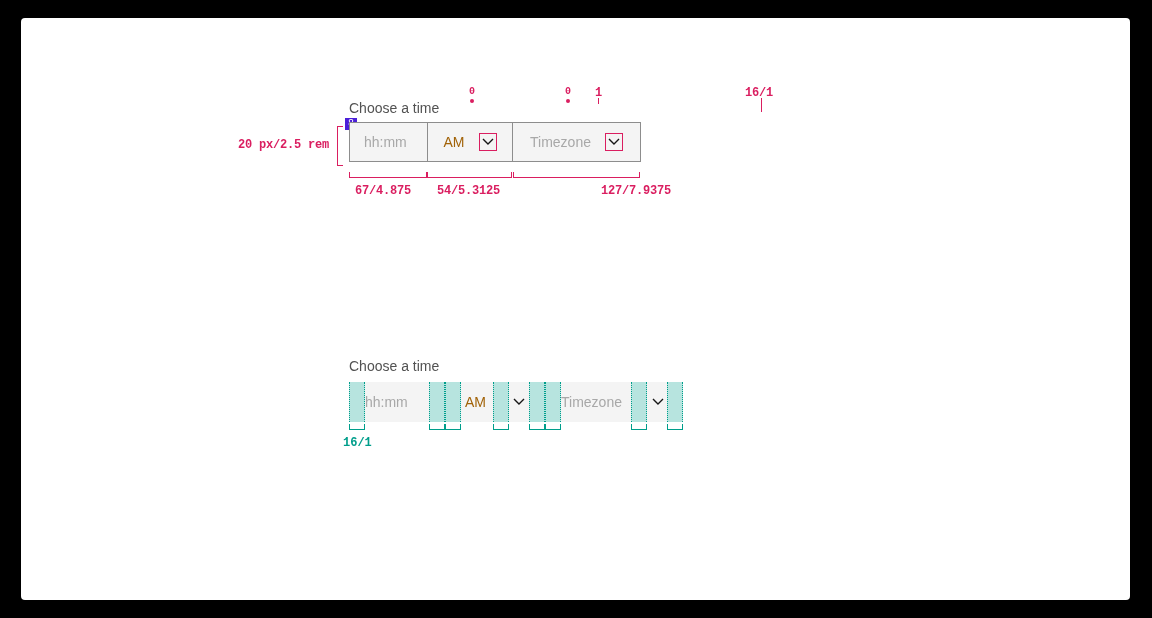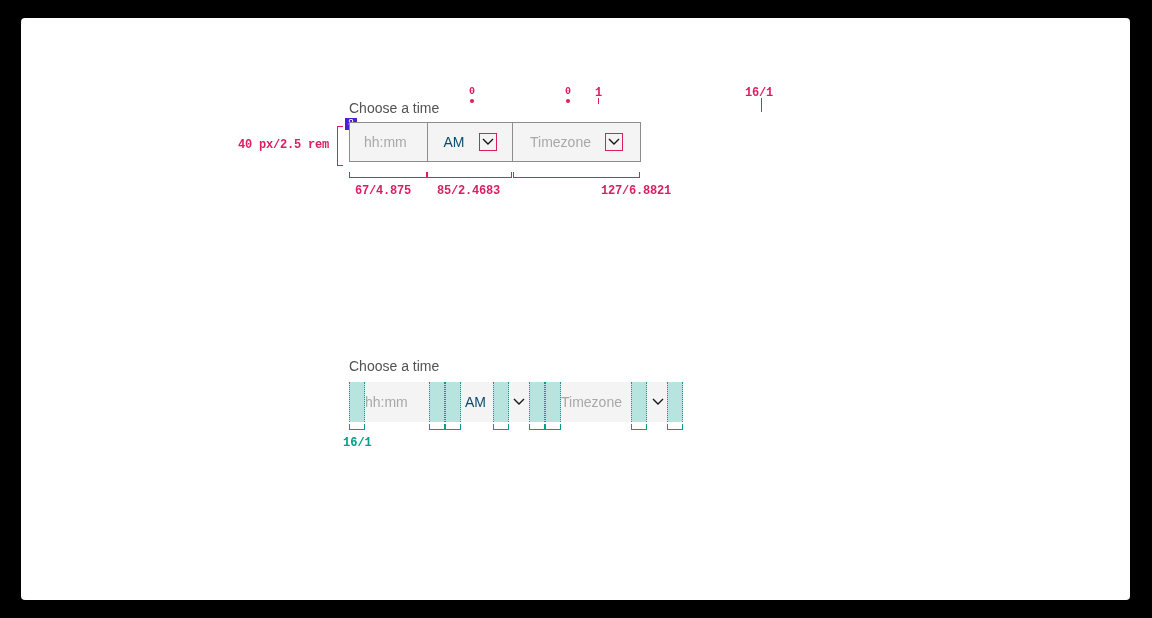--- a/index.html
+++ b/index.html
@@ -54,21 +54,21 @@
     display: flex;
     align-items: center;
     border-right: 1px solid #8d8d8d;
     position: relative;
   }
   .seg:last-child { border-right: none; }
   .seg-time { width: 78px; padding-left: 14px; }
   .seg-ampm { width: 85px; justify-content: center; gap: 14px; }
   .seg-tz   { width: 127px; justify-content: center; gap: 14px; }
   .ph { color: #a8a8a8; font-size: 14px; }
-  .val { color: #0c4a6e; font-size: 14px; }
+  .val { color: #a16207; font-size: 14px; }
   .chev {
     width: 16px; height: 16px;
     display: inline-flex; align-items: center; justify-content: center;
   }
   .chev svg { display:block; }
 
   
   .pinkbox {
     border: 1px solid #da1e60;
     width: 18px; height: 18px;
@@ -189,29 +189,29 @@
           <span class="chev">
             <svg width="12" height="8" viewBox="0 0 12 8">
                 <path d="M1 1l5 5 5-5" fill="none" stroke="#161616" stroke-width="1.4"></path>
               </svg>
           </span>
         </span>
       </div>
     </div>
 
     <div class="vbracket-left" style="left:-12px; top:26px; width:6px; height:40px;"></div>
-    <div class="ann" style="left:-160px; top:38px; width:140px; text-align:right;">40 px/2.5 rem</div>
+    <div class="ann" style="left:-160px; top:38px; width:140px; text-align:right;">20 px/2.5 rem</div>
 
     <div class="hbracket-bot" style="left:0; top:72px; width:78px; height:6px;"></div>
     <div class="hbracket-bot" style="left:78px; top:72px; width:85px; height:6px;"></div>
     <div class="hbracket-bot" style="left:164px; top:72px; width:127px; height:6px;"></div>
 
     <div class="ann" style="left:6px; top:84px;">67/4.875</div>
-    <div class="ann" style="left:88px; top:84px;">85/2.4683</div>
-    <div class="ann" style="left:252px; top:84px;">127/6.8821</div>
+    <div class="ann" style="left:88px; top:84px;">54/5.3125</div>
+    <div class="ann" style="left:252px; top:84px;">127/7.9375</div>
   </div>
 
   <div class="spec2">
     <div class="label-top" style="margin-bottom:8px;">
       <span>Choose a time</span>
     </div>
 
     <div class="picker-row2">
 
       <div class="seg2 seg2-time">

